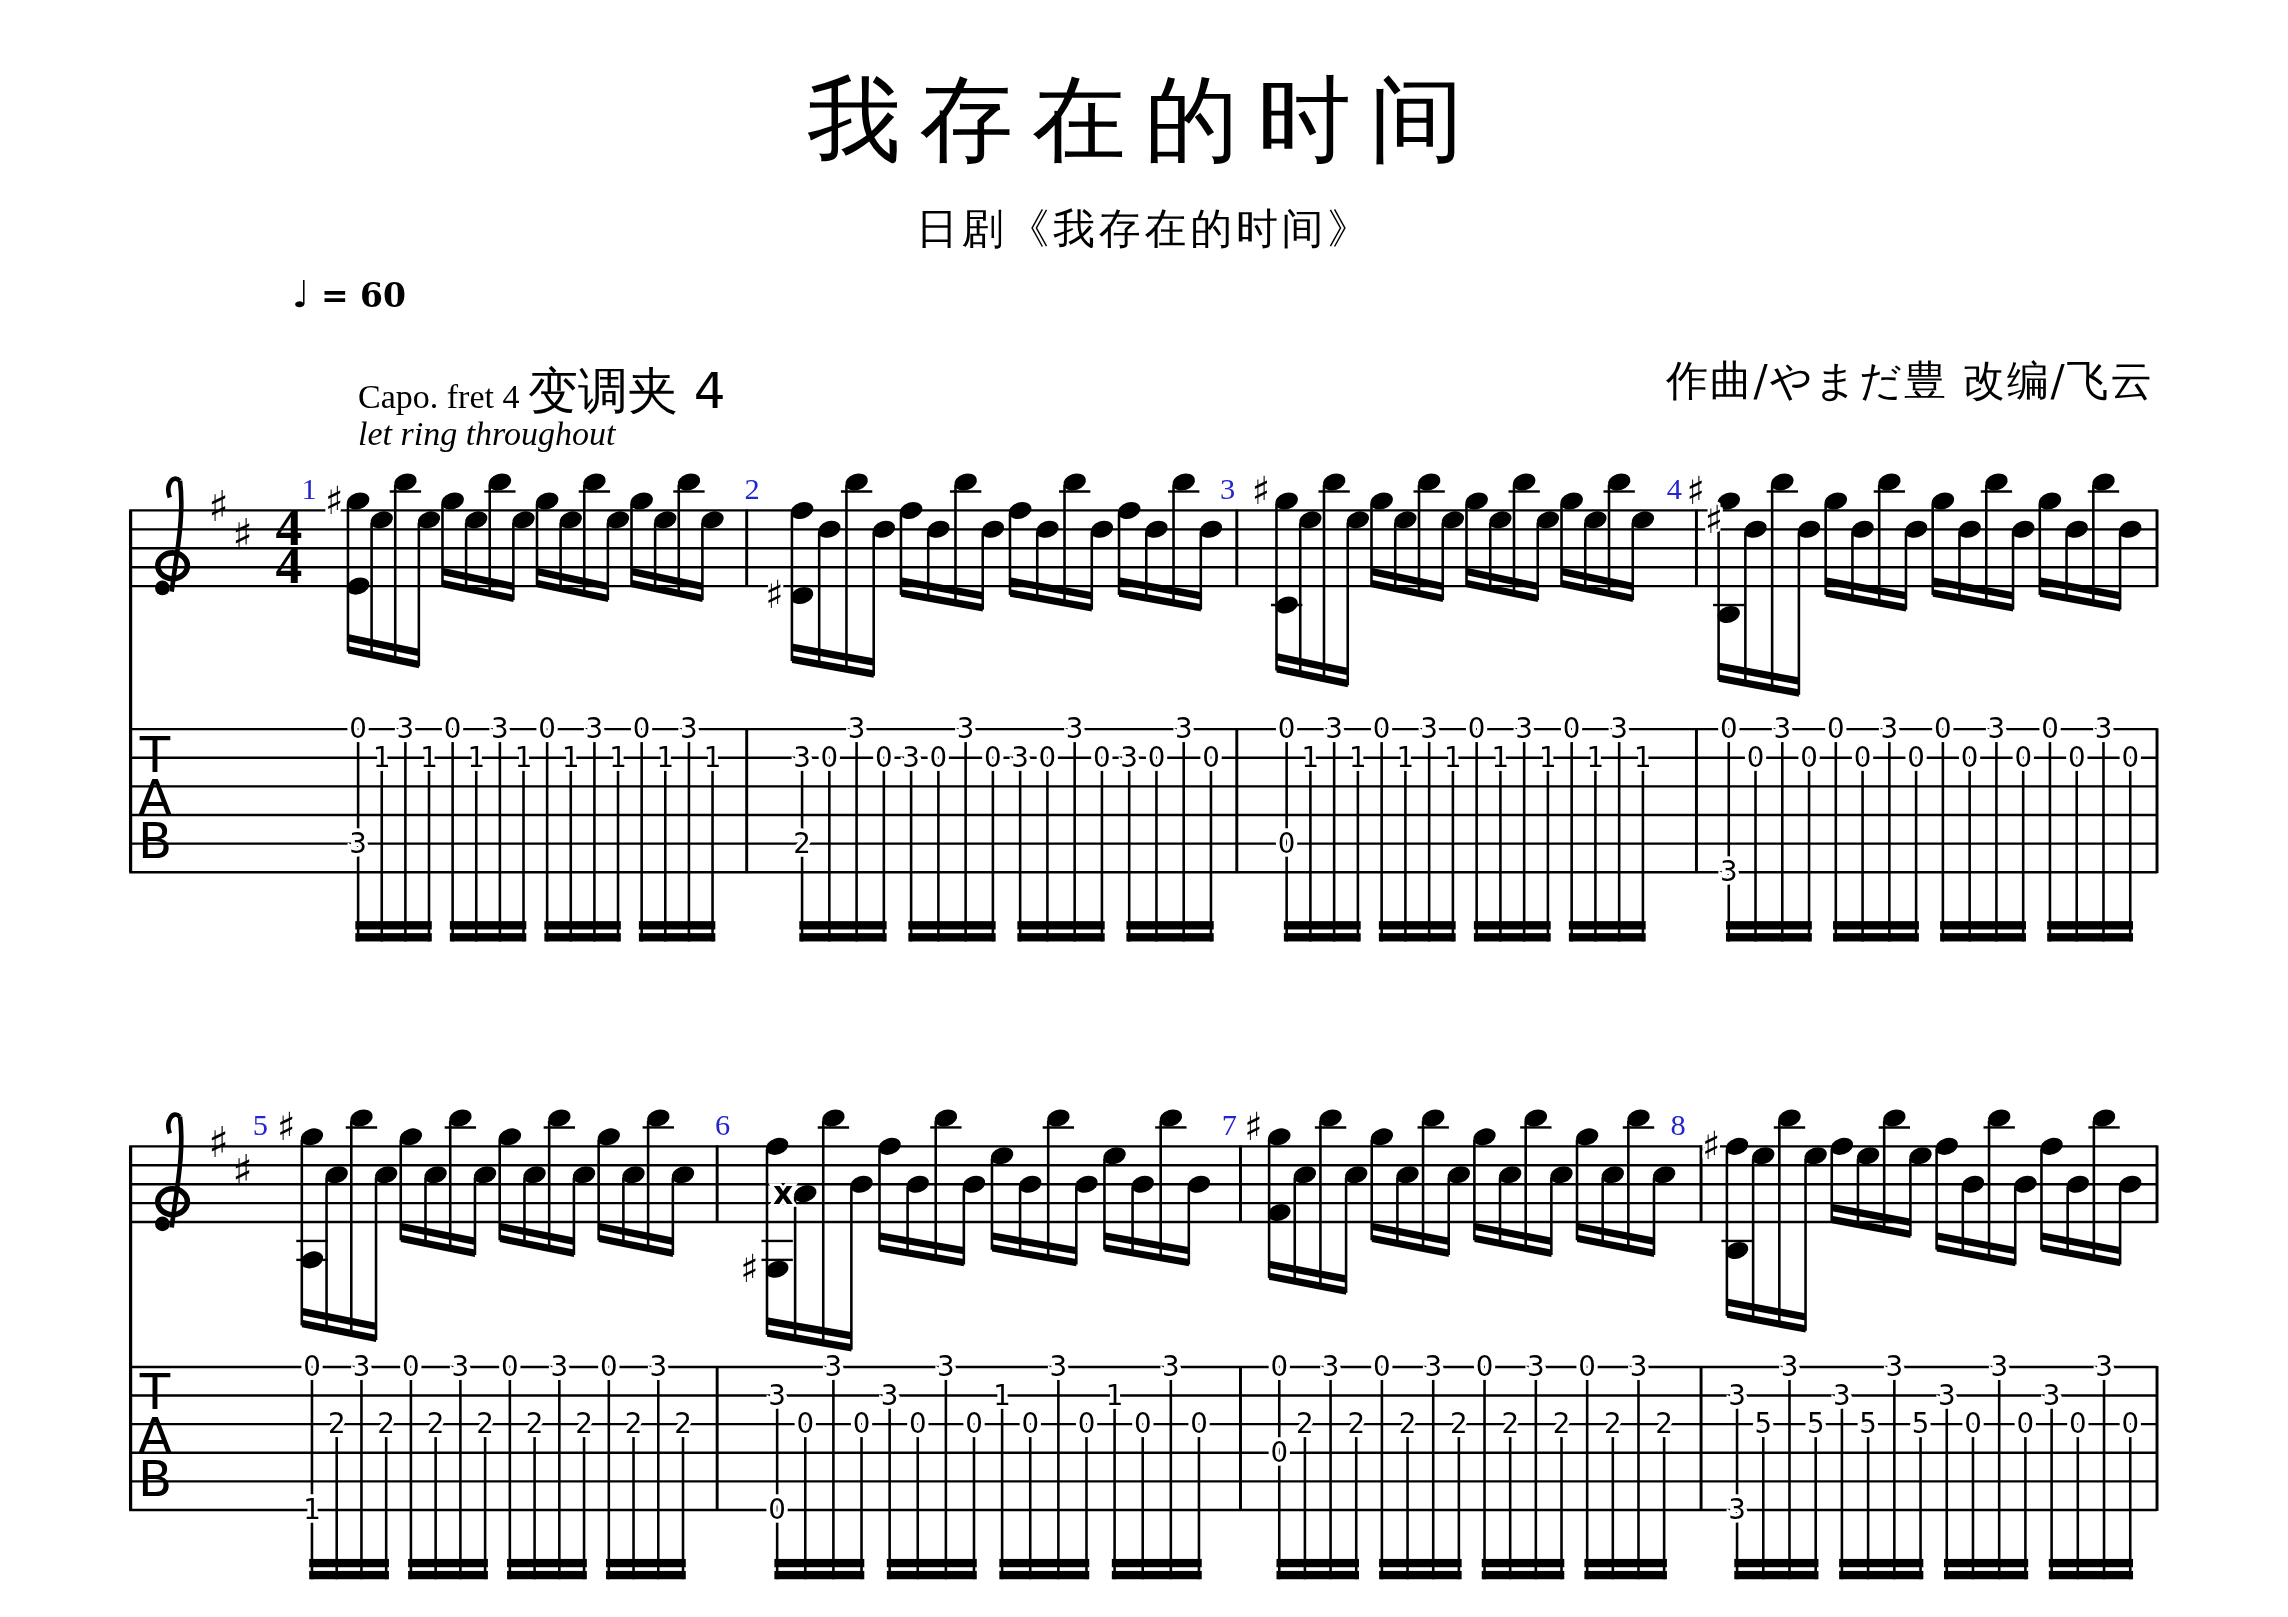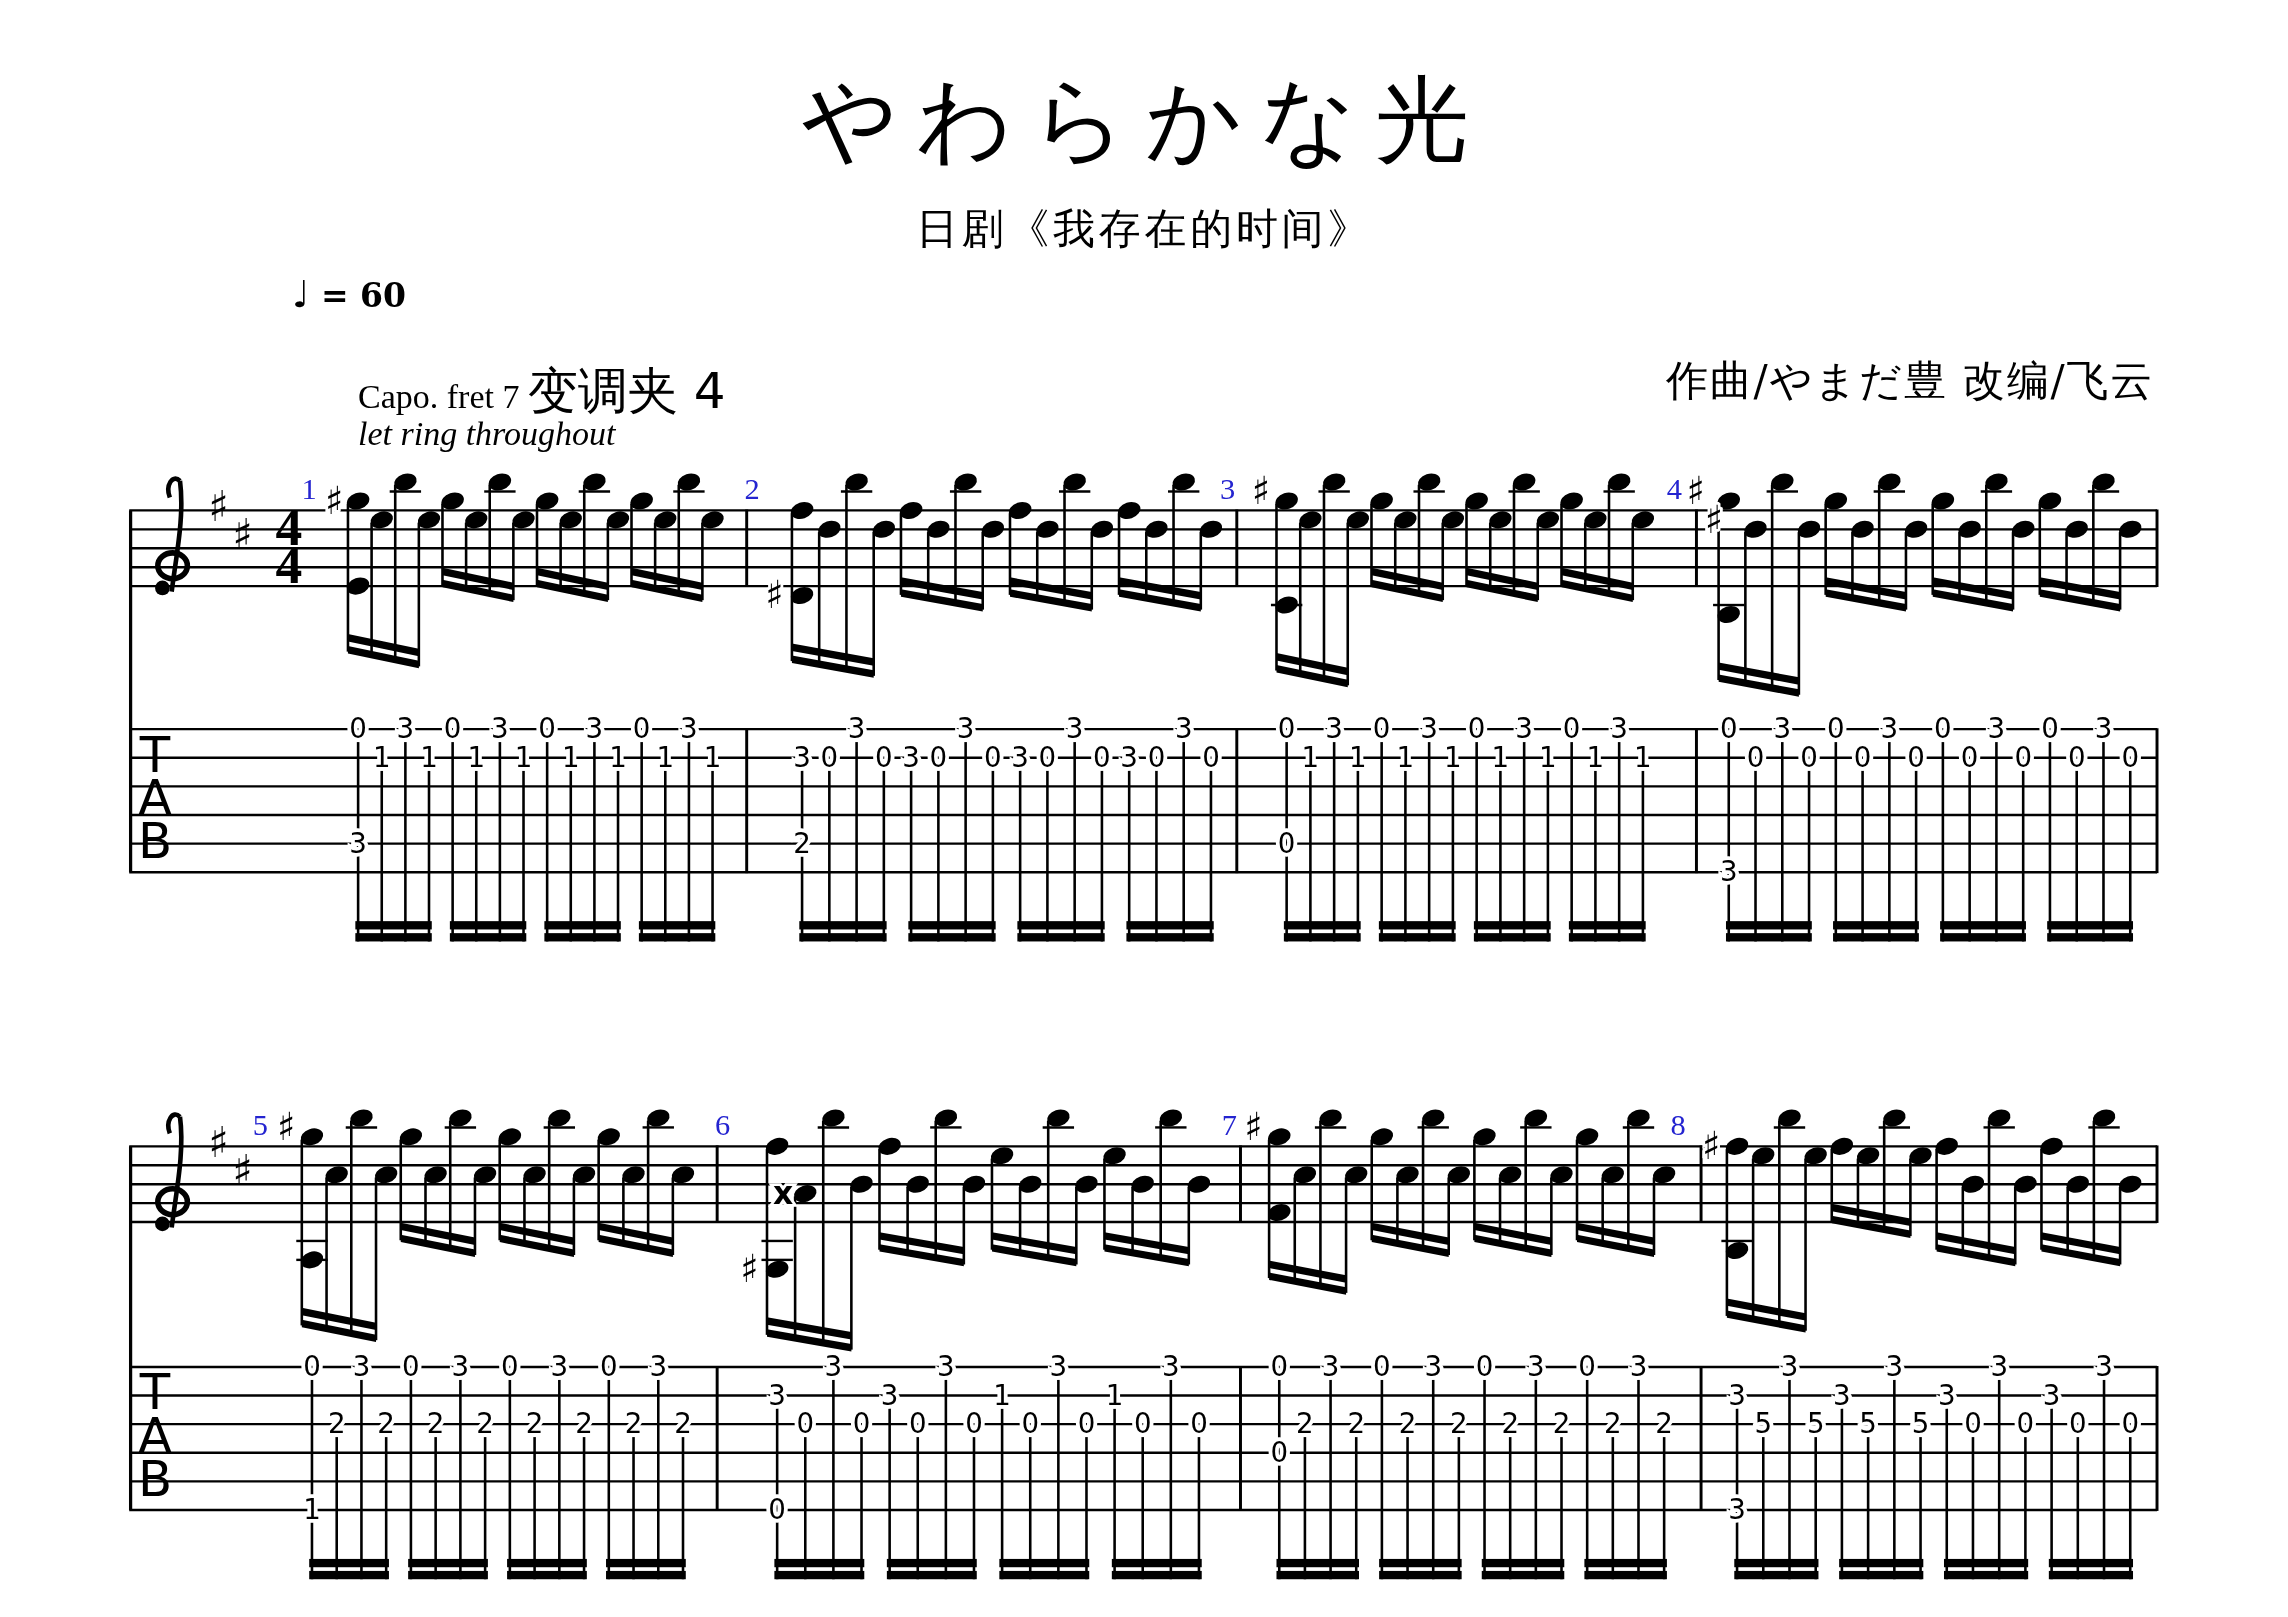--- a/index.html
+++ b/index.html
@@ -12,24 +12,24 @@
   .capo .cjk{font-size:50px;font-family:"DejaVu Sans",sans-serif;}
   .letring{position:absolute;left:358px;top:415px;font-size:34px;font-style:italic;font-family:"Liberation Serif",serif;}
   .credits{position:absolute;right:135px;top:353px;font-size:42px;font-family:"DejaVu Serif",serif;letter-spacing:1.8px;margin-left:48px;}
   svg{position:absolute;left:0;}
   #sys1{top:0;}
   #sys2{top:0;}
 </style>
 </head>
 <body>
 
-<div class="hdr-title">やわらかな光</div>
+<div class="hdr-title">我存在的时间</div>
 <div class="hdr-subtitle">日剧《我存在的时间》</div>
 <div class="tempo"><span class="q">♩</span> <span>= 60</span></div>
-<div class="capo"><span>Capo. fret 7 </span><span class="cjk">变调夹 4</span></div>
+<div class="capo"><span>Capo. fret 4 </span><span class="cjk">变调夹 4</span></div>
 <div class="letring">let ring throughout</div>
 <div class="credits">作曲/やまだ豊  改编/飞云</div>
 
 <svg id="sys1" width="2289" height="1618" viewBox="0 0 2480 1753">
     <g>
       <line x1="140" y1="553" x2="2337" y2="553" stroke="#000000" stroke-width="2.6"></line>
       <line x1="140" y1="573.5" x2="2337" y2="573.5" stroke="#000000" stroke-width="2.6"></line>
       <line x1="140" y1="594" x2="2337" y2="594" stroke="#000000" stroke-width="2.6"></line>
       <line x1="140" y1="614.5" x2="2337" y2="614.5" stroke="#000000" stroke-width="2.6"></line>
       <line x1="140" y1="635" x2="2337" y2="635" stroke="#000000" stroke-width="2.6"></line>

